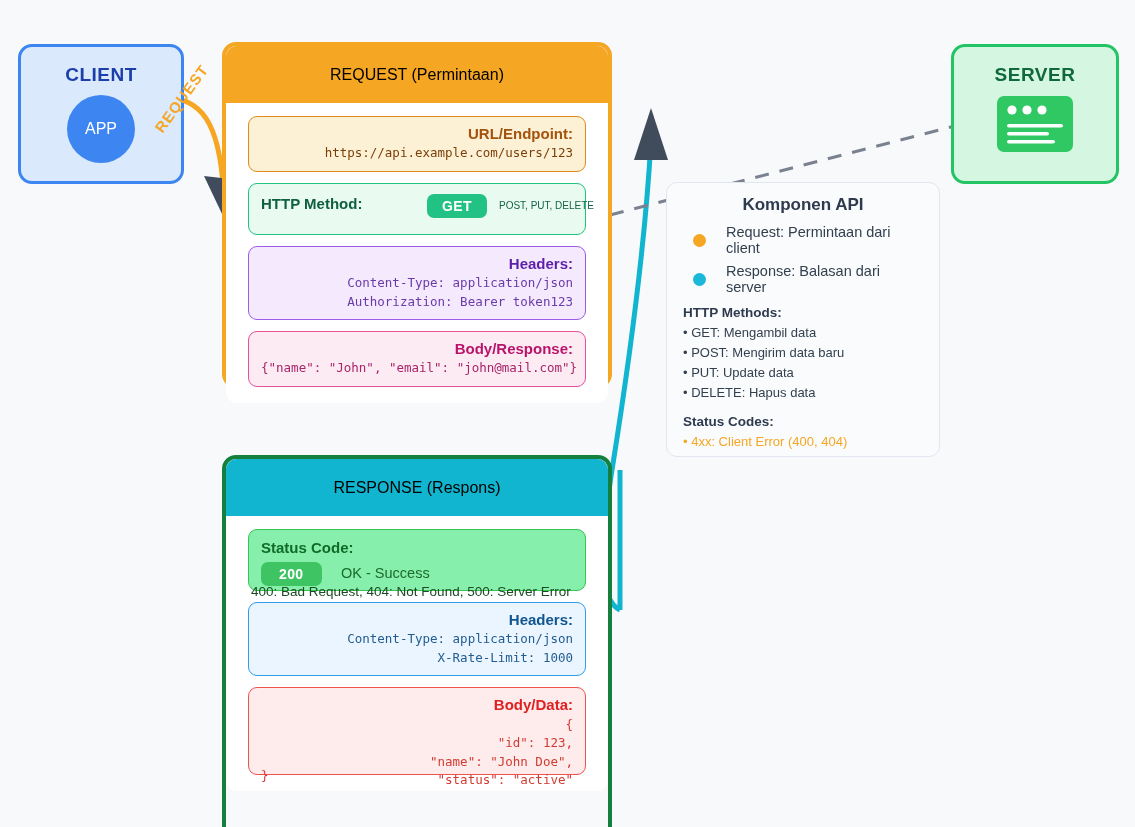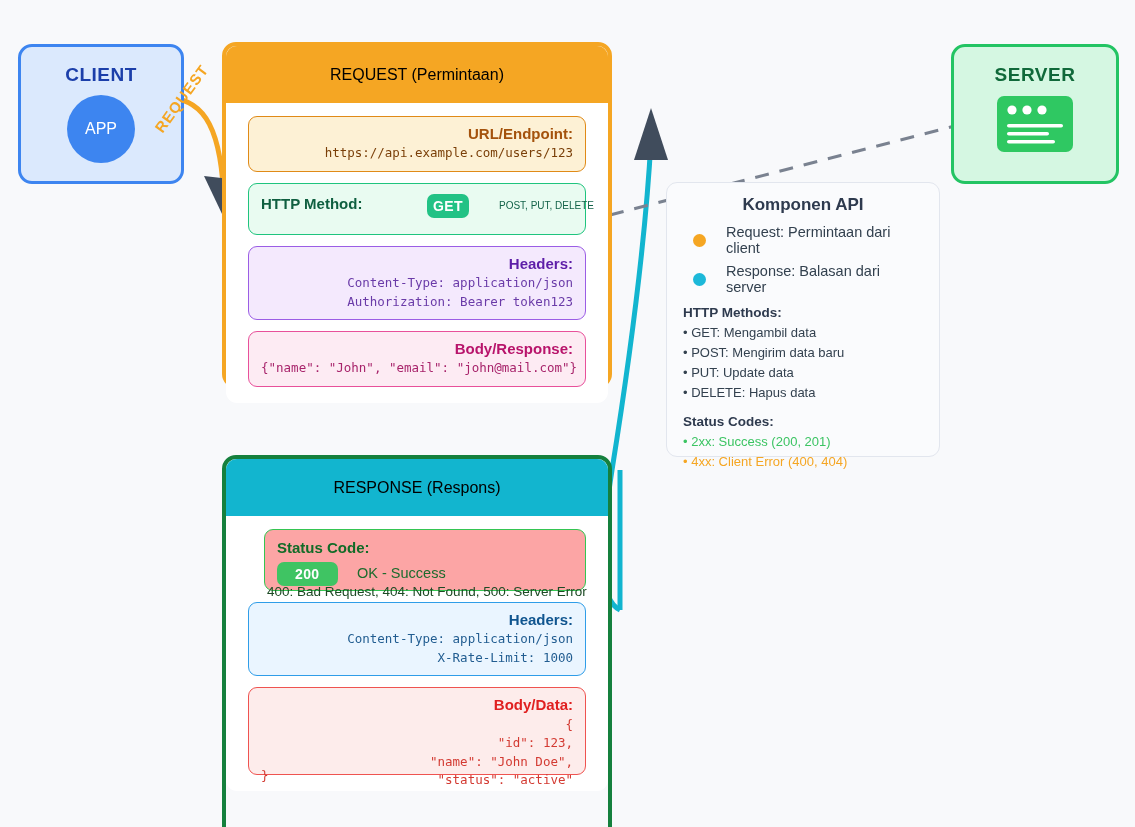--- a/index.html
+++ b/index.html
@@ -72,33 +72,33 @@
   .fld-method .fld-label { color: #0f5f40; }
 
   .fld-headers-p { background: #f4e9fd; border: 1.6px solid #9b5de5; }
   .fld-headers-p .fld-label { color: #5d1ea8; }
   .fld-headers-p .mono      { color: #6a3ba8; }
 
   .fld-body-p   { background: #fdebf3; border: 1.6px solid #e8509a; }
   .fld-body-p .fld-label { color: #b8146b; }
   .fld-body-p .mono      { color: #a8246b; }
 
-  .fld-status   { background: #fca5a5; border: 1.6px solid #34c552; height: 62px; margin-left: 16px; }
+  .fld-status   { background: #86efac; border: 1.6px solid #34c552; height: 62px; }
   .fld-status .fld-label { color: #116b27; }
 
   .fld-headers-r { background: #eaf5ff; border: 1.6px solid #2f9de8; }
   .fld-headers-r .fld-label { color: #10558f; }
   .fld-headers-r .mono      { color: #225d91; }
 
   .fld-body-r   { background: #fdeceb; border: 1.6px solid #ef5350; height: 88px; }
   .fld-body-r .fld-label { color: #e02020; }
   .fld-body-r .mono      { color: #d33a32; }
   .pill-get {
     background: #22c285; color: #fff; font-size: 14px; font-weight: bold;
-    border-radius: 7px; padding: 4px 6px; letter-spacing: .4px;
+    border-radius: 7px; padding: 4px 15px; letter-spacing: .4px;
   }
   .method-others {
     position: absolute; left: 250px; top: 16px;
     font-size: 10px; color: #14634a; white-space: nowrap;
   }
   .fld-method .fld-label { position: absolute; left: 12px; top: 10px; }
   .fld-method .pill-get  { position: absolute; left: 178px; top: 10px; }
 
   
   .pill-200 {
@@ -264,17 +264,16 @@
       <span class="lbl">Response: Balasan dari server</span>
     </div>
 
     <div class="legend-sub">HTTP Methods:</div>
     <div class="legend-li">• GET: Mengambil data</div>
     <div class="legend-li">• POST: Mengirim data baru</div>
     <div class="legend-li">• PUT: Update data</div>
     <div class="legend-li">• DELETE: Hapus data</div>
 
     <div class="legend-sub">Status Codes:</div>
-    <div class="legend-li green">• 2xx: Success (200, 201)</div>
     <div class="legend-li amber">• 4xx: Client Error (400, 404)</div>
   </div>
 
 </div>
 
 </body></html>

